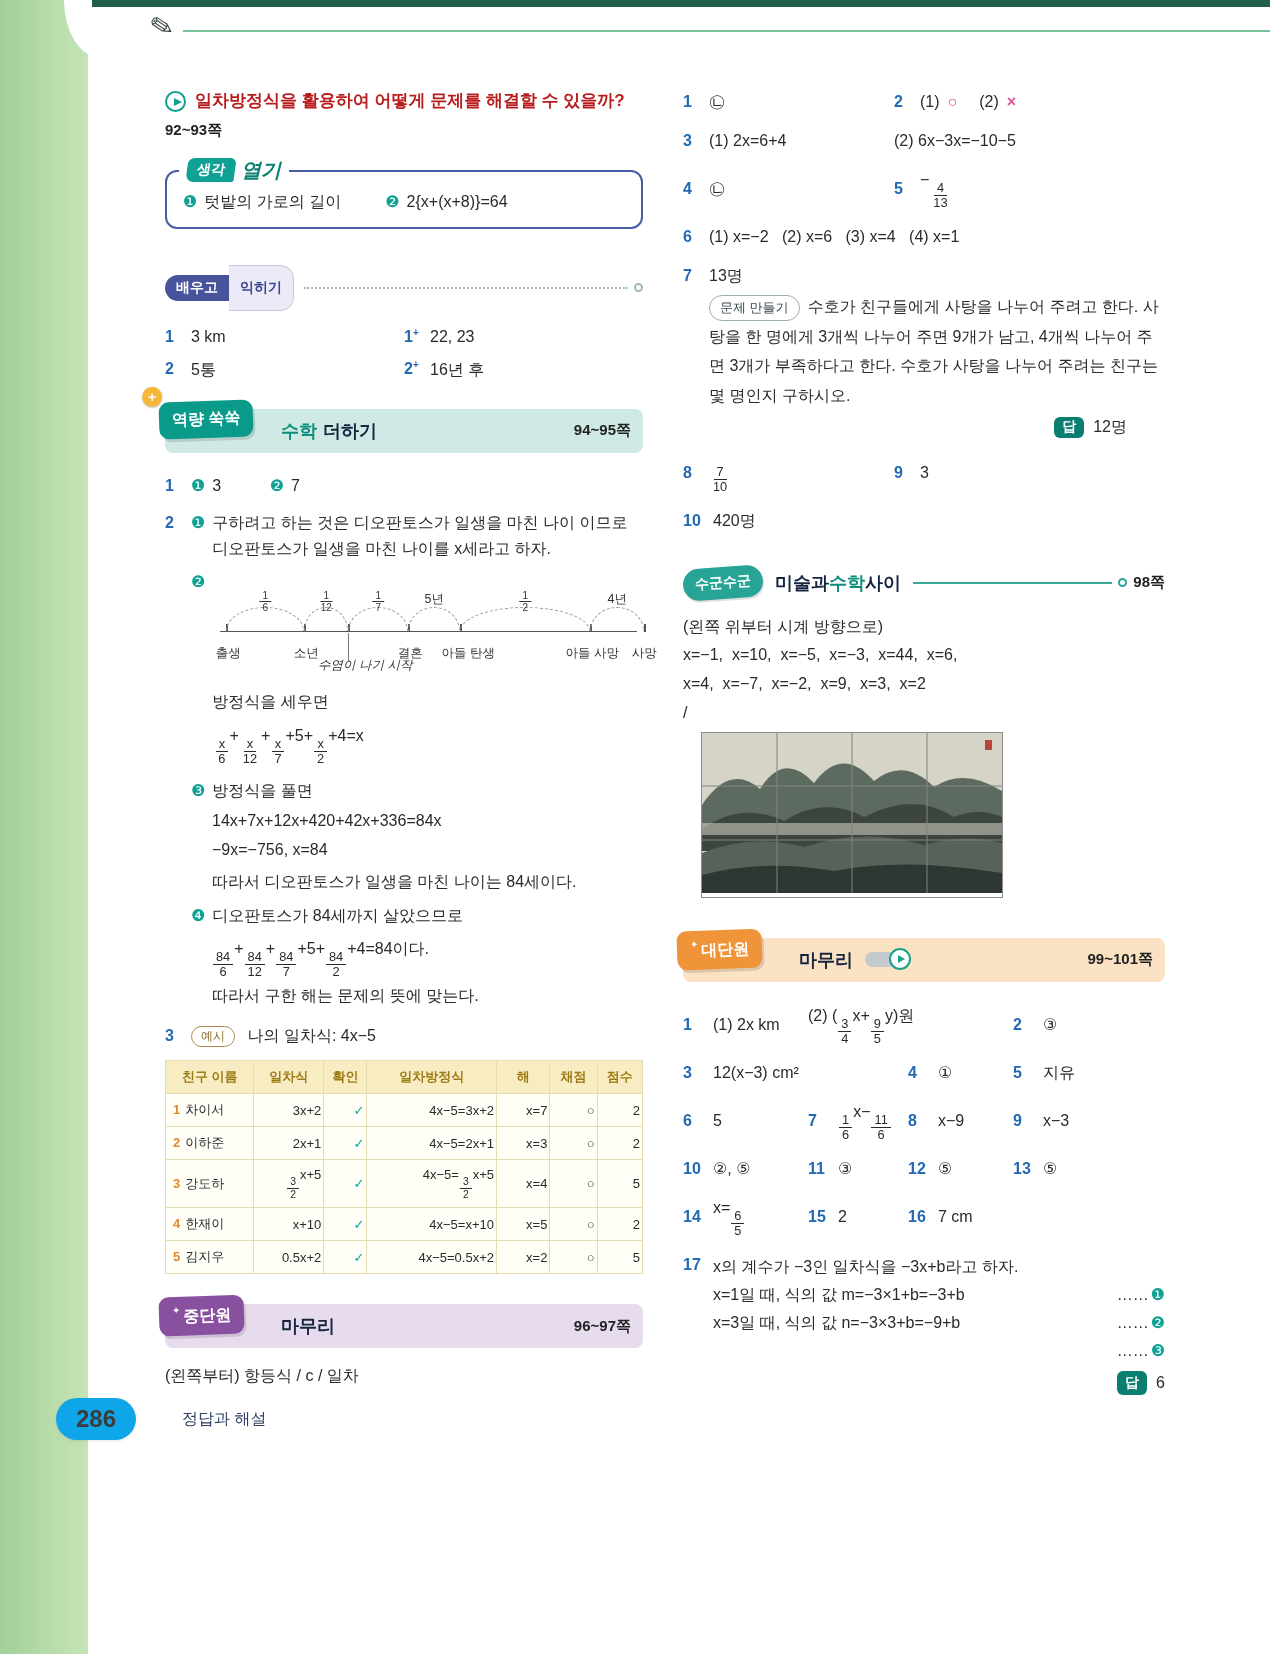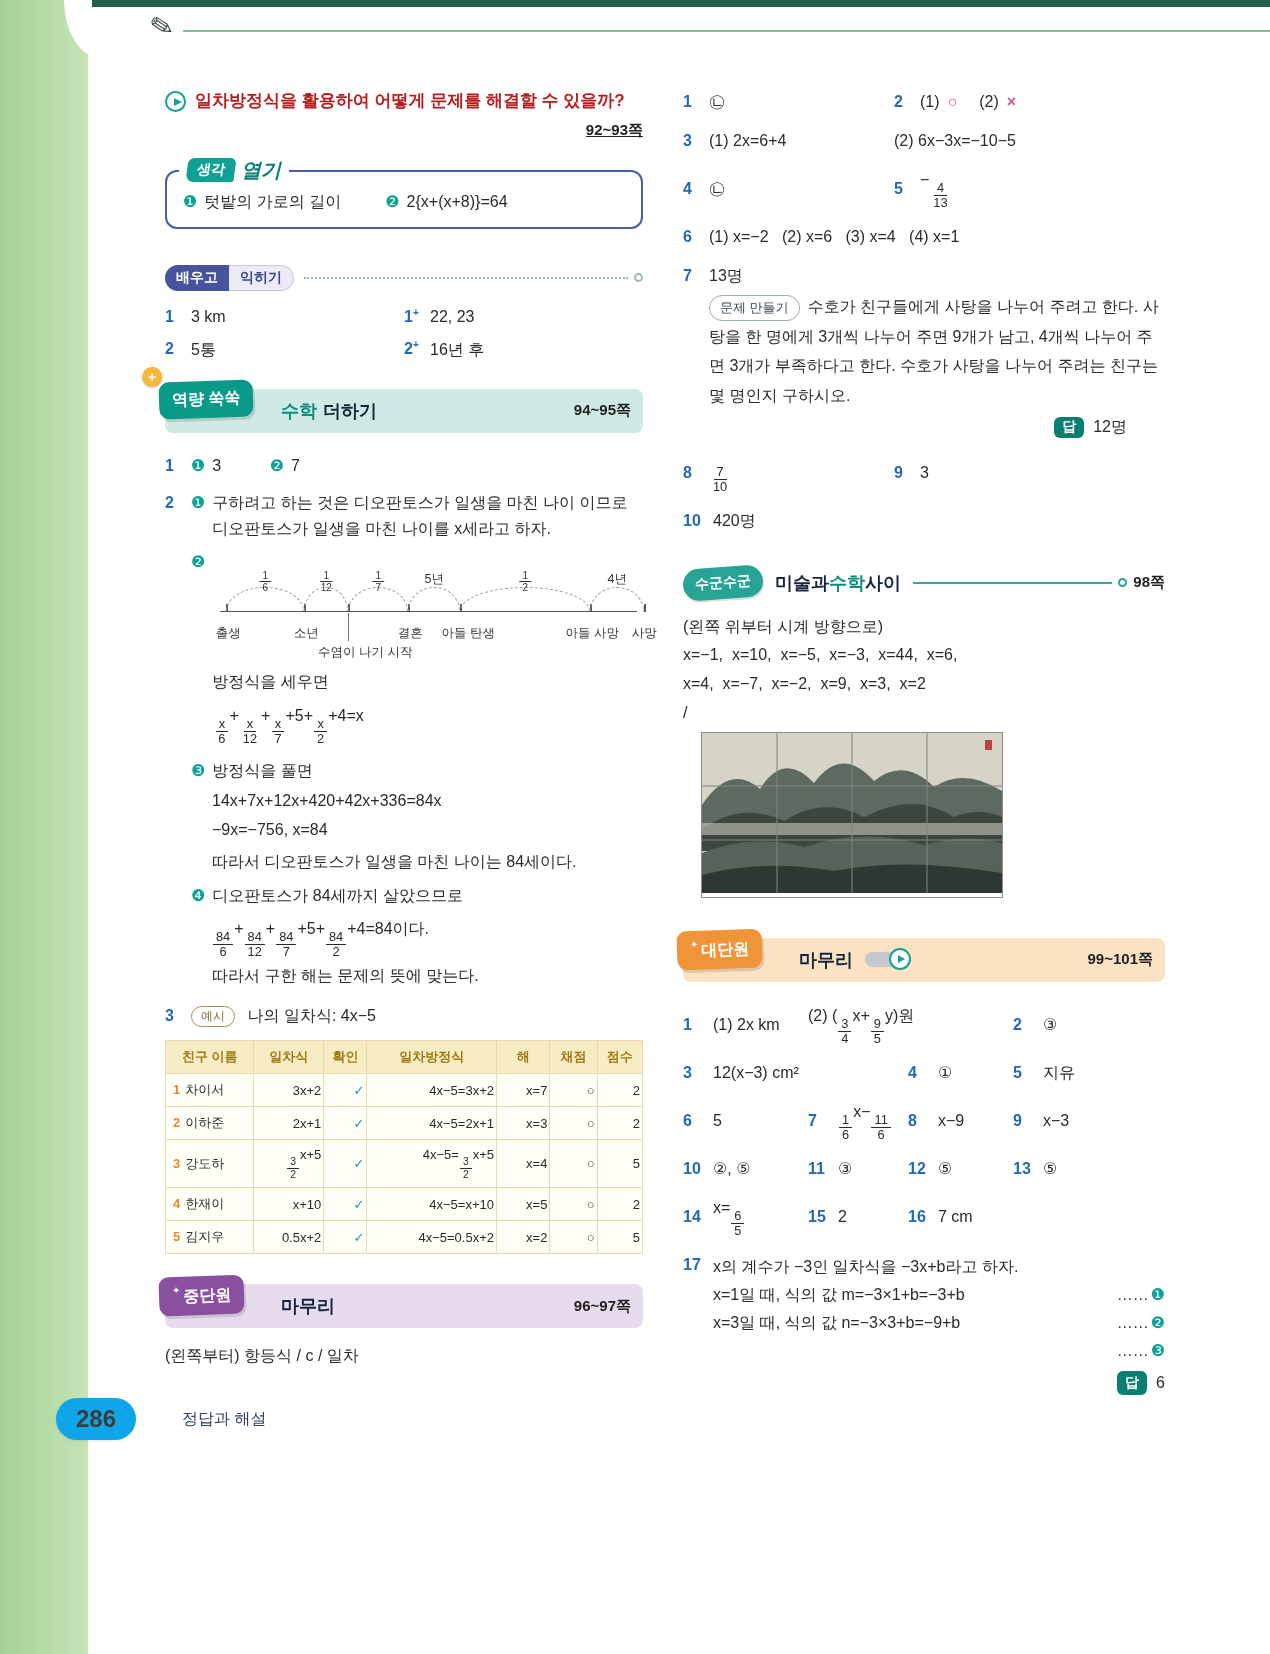--- a/index.html
+++ b/index.html
@@ -39,37 +39,37 @@
   .frac .fn { border-bottom:1px solid currentColor; padding:0 3px; }
   .frac .fd { padding:0 3px; }
 
   
   .lesson-head { display:flex; align-items:flex-start; gap:9px; }
   .play-ic { flex:0 0 auto; width:21px; height:21px; border:2px solid #11a192; border-radius:50%;
     position:relative; margin-top:1px; background:#fff; }
   .play-ic::after { content:""; position:absolute; left:7px; top:4.5px;
     border-left:8px solid #11a192; border-top:4.5px solid transparent; border-bottom:4.5px solid transparent; }
   .lesson-title { font-size:17px; font-weight:700; color:#b91c1c; line-height:1.35; }
-  .lesson-pages { text-align:right; font-weight:700; font-size:15px; color:#222; margin-top:8px;text-decoration:underline; }
+  .lesson-pages { font-weight:700; font-size:15px; color:#222; margin-top:8px; }
 
   
   .think-box { margin-top:30px; border:2px solid #4a5ba6; border-radius:12px;
     padding:20px 16px 14px; position:relative; }
   .think-badge { position:absolute; top:-15px; left:12px; display:flex; align-items:center; gap:6px;
     background:#fff; padding:0 8px; }
   .tb1 { background:#0fa294; color:#fff; font-weight:700; font-size:14px; padding:3px 10px;
     border-radius:6px 6px 2px 8px; transform:skewX(-8deg); }
   .tb2 { color:#0b7f72; font-weight:700; font-style:italic; font-size:20px; }
   .think-items { display:flex; gap:44px; font-size:16px; }
 
   
   .learn-row { margin-top:36px; display:flex; align-items:center; }
   .lb1 { background:#47549c; color:#fff; font-weight:700; font-size:14px; padding:4px 11px;
     border-radius:14px 0 0 14px; }
-  .lb2 { background:#eceaf6; color:#3a4690; font-weight:700; font-size:14px; padding:3px 11px;
+  .lb2 { background:#eceaf6; color:#3a4690; font-weight:700; font-size:14px; padding:13px 11px;
     border-radius:0 14px 14px 0; border:1px solid #c9c6e2; border-left:none; }
   .dot-leader { flex:1; border-top:2px dotted #9fb9b4; margin:0 6px 0 10px; }
   .endcap { width:9px; height:9px; border:2px solid #9fb9b4; border-radius:50%; background:#fff; }
   .endcap.tealcap { border-color:#2aa392; }
 
   .learn-grid { margin-top:16px; display:grid; grid-template-columns:1fr 1fr; row-gap:13px; }
   .ansline { display:flex; align-items:baseline; }
 
   
   .banner { position:relative; display:flex; align-items:center; border-radius:8px; height:44px; }
@@ -104,21 +104,21 @@
 
   
   .tl { position:relative; height:116px; margin-top:4px; font-size:12.5px; color:#333; }
   .tl-base { position:absolute; left:8px; right:6px; top:58px; border-top:1.5px solid #555; }
   .tick { position:absolute; top:51px; width:1.5px; height:8px; background:#555; }
   .arc { position:absolute; top:34px; height:24px; border:1.3px dashed #999; border-bottom:none;
     border-radius:50% 50% 0 0 / 100% 100% 0 0; }
   .tlf { position:absolute; transform:translateX(-50%); }
   .tll { position:absolute; top:70px; transform:translateX(-50%); white-space:nowrap; }
   .subline { position:absolute; left:136px; top:60px; height:28px; border-left:1px solid #777; }
-  .sublab { position:absolute; left:136px; top:89px; transform:translateX(-32%); white-space:nowrap; }
+  .sublab { position:absolute; left:136px; top:82px; transform:translateX(-32%); white-space:nowrap;font-style:italic; }
 
   
   table.chk { margin-top:12px; width:100%; border-collapse:collapse; font-size:13px; }
   table.chk th { background:#f8ecc3; color:#9c7a15; font-weight:700; padding:7px 2px; border:1px solid #e6dcb2; }
   table.chk td { padding:7px 2px; border:1px solid #e6dcb2; text-align:right; background:#fffef7; }
   table.chk td.tl-cell { text-align:left; padding-left:7px; }
   .rowno { color:#e08a2e; font-weight:700; margin-right:5px; }
   .chkmark { color:#12a192; font-weight:700; }
 
   .exam-badge { display:inline-block; border:1.5px solid #b0894a; color:#8a6d2f; border-radius:999px;

